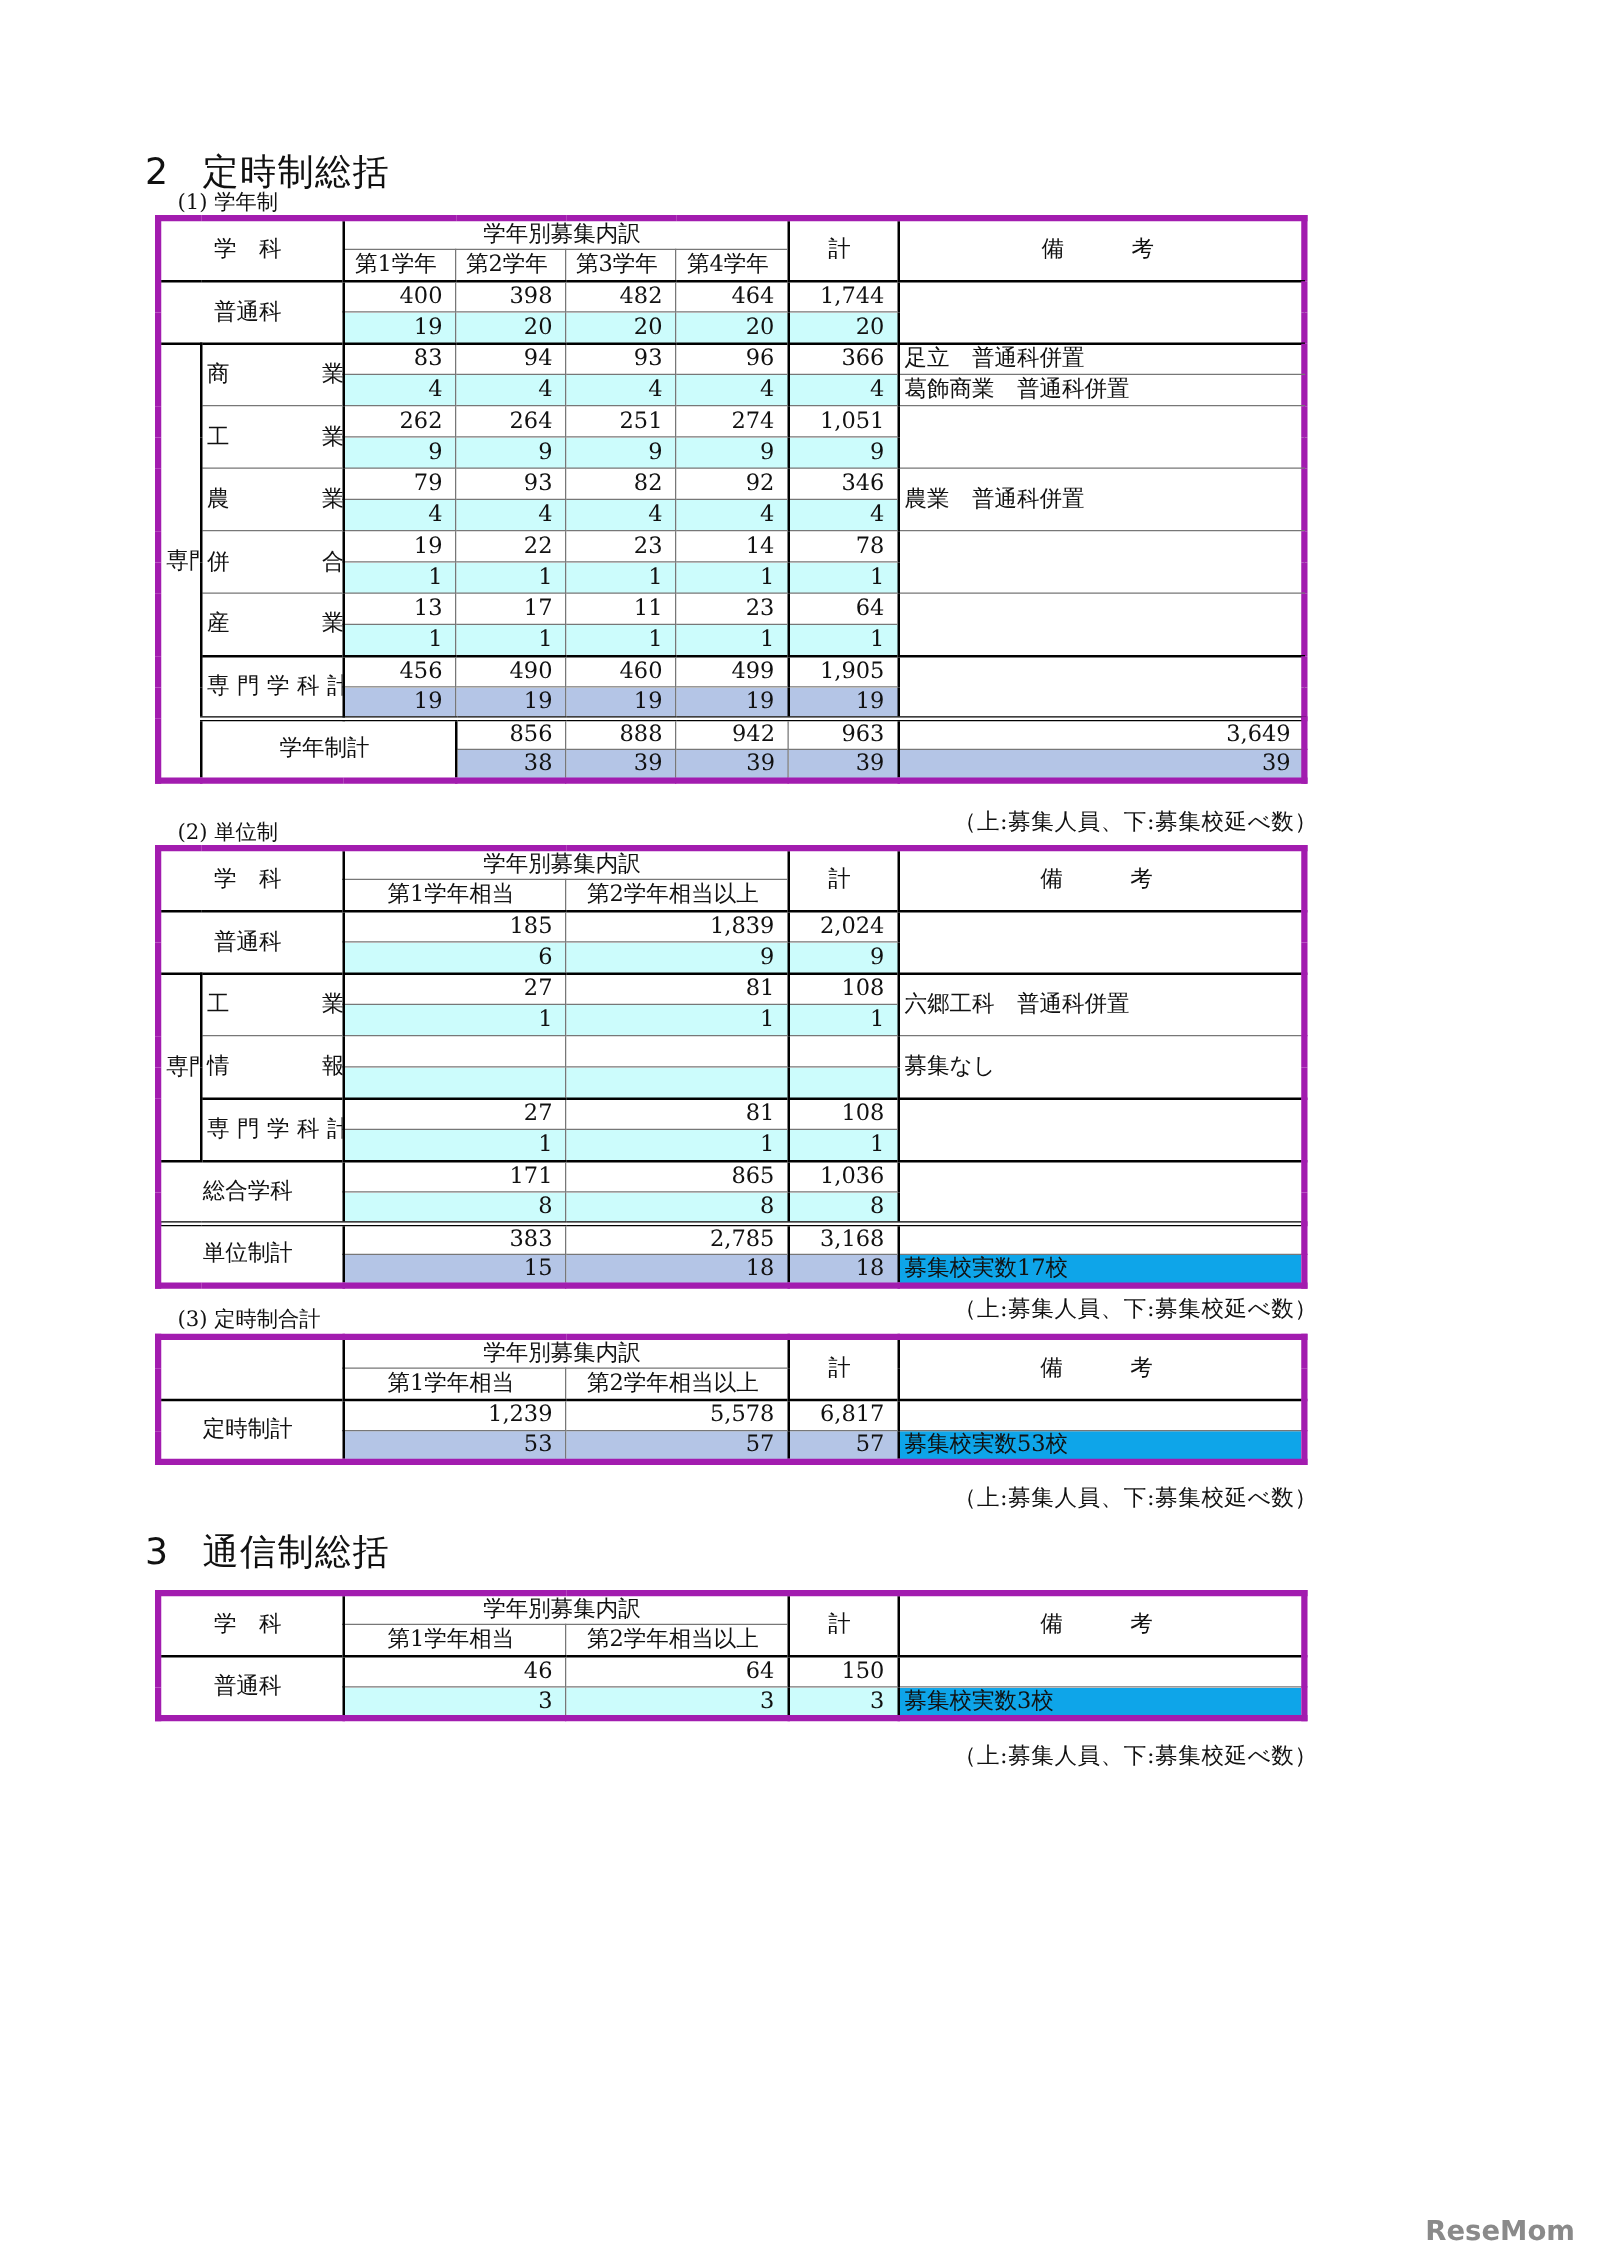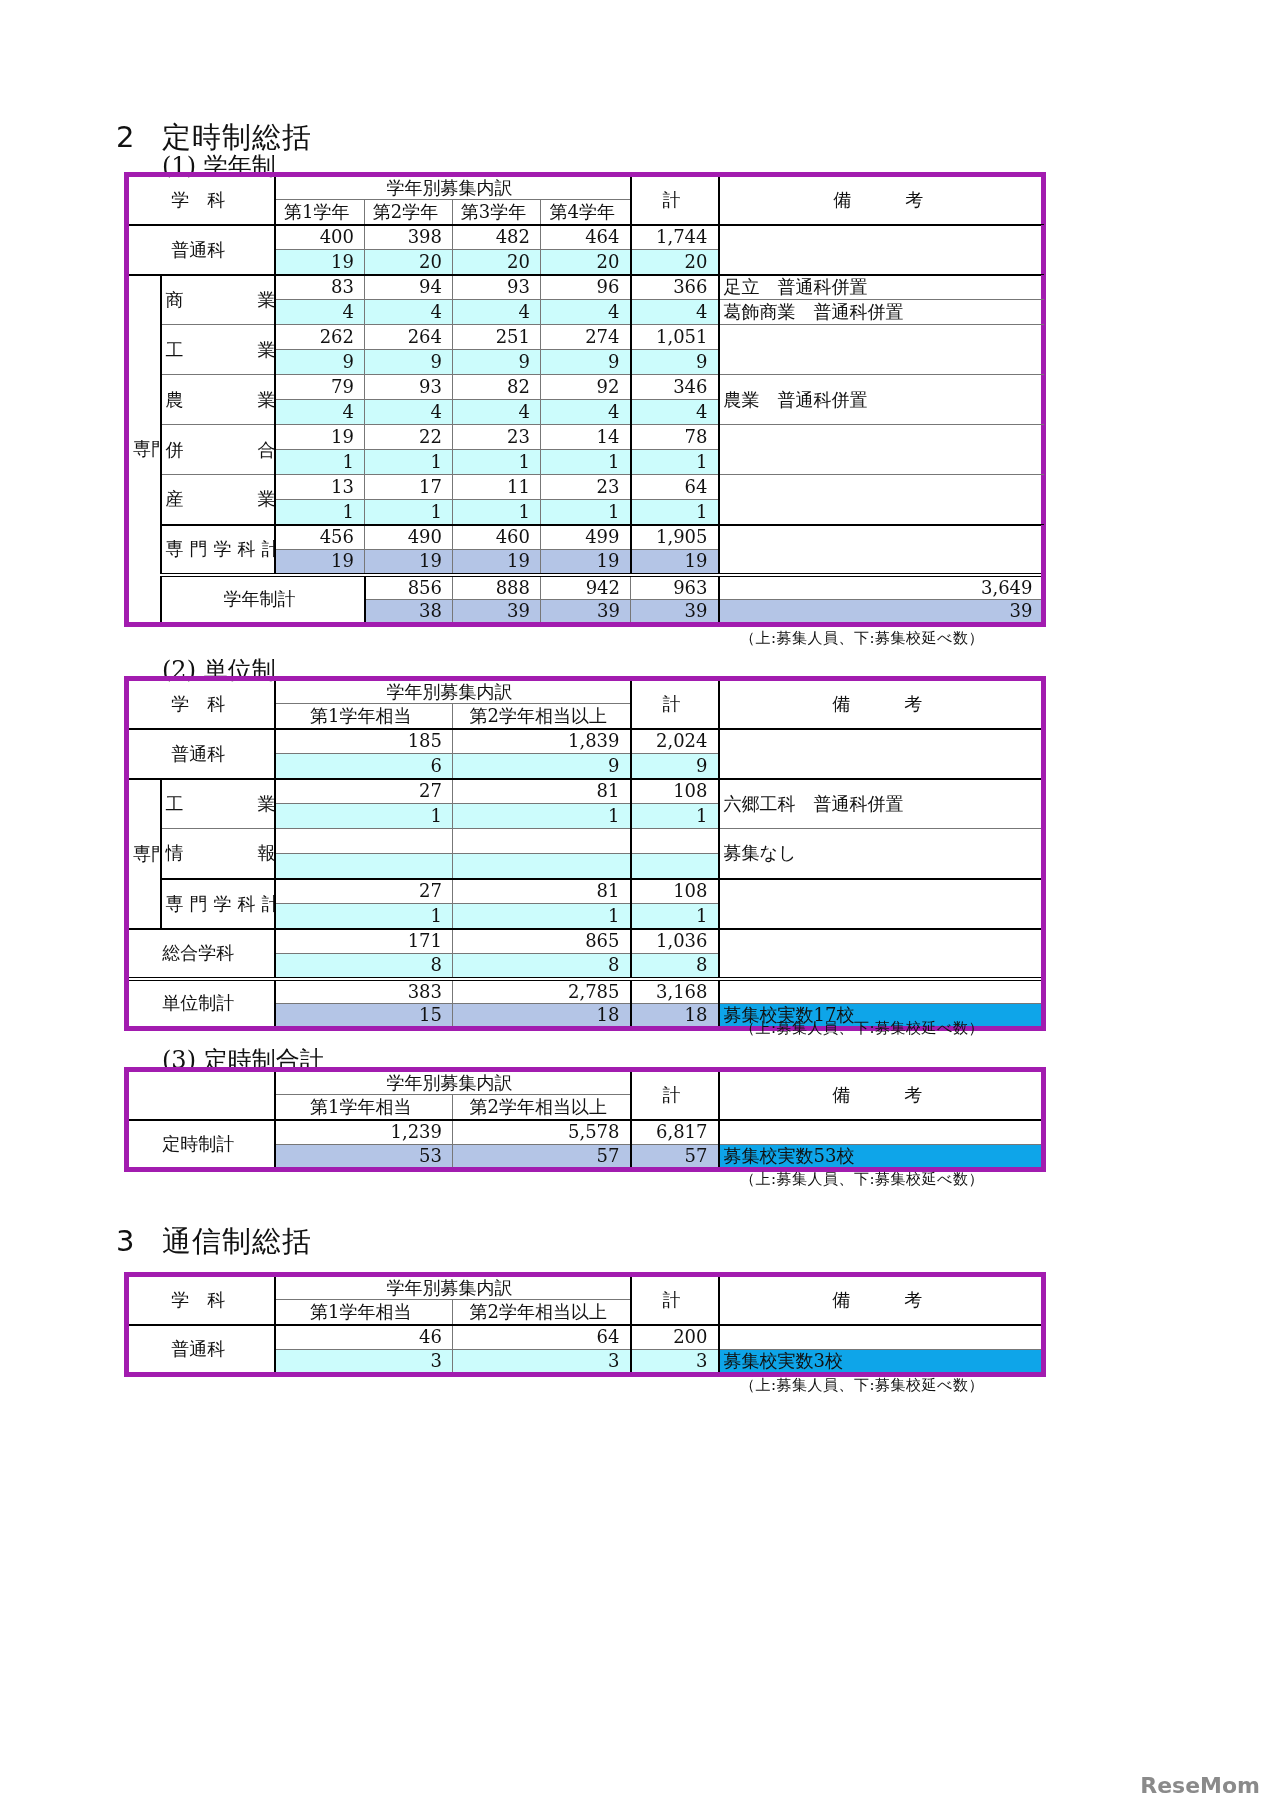--- a/index.html
+++ b/index.html
@@ -8,21 +8,21 @@
     font-family: "DejaVu Serif", "Liberation Serif", serif;
     color: #111;
   }
   .h2 {
     position: absolute; left: 116px; font-size: 29px;
     font-family: "DejaVu Sans", "Liberation Sans", sans-serif;
     letter-spacing: 1px;
   }
   .h2 .num { display: inline-block; width: 46px; }
   .h3 {
-    position: absolute; left: 162px; font-size: 24px;
+    position: absolute; left: 142px; font-size: 17px;
   }
   table.t {
     position: absolute; left: 124px; width: 917px;
     border-collapse: collapse; table-layout: fixed;
     border: 5px solid #a21caf; font-size: 18px;
   }
   table.t td {
     border: 1px solid #777; height: 25px; padding: 0 10px 0 4px;
     line-height: 22px; box-sizing: border-box; white-space: nowrap;
     overflow: hidden;
@@ -35,21 +35,21 @@
   td.vert { text-align: center; padding: 0; font-size: 18px; line-height: 24px; white-space: normal; }
   .cy { background: #ccfcfc; }
   .bl { background: #b4c5e6; }
   .yl { background: #0ea5e9; }
   .bt { border-top: 2px solid #000 !important; }
   .bd { border-top: 4px double #000 !important; }
   .brk { border-right: 2px solid #000 !important; }
   .blk { border-left: 2px solid #000 !important; }
   .note { white-space: nowrap; padding-left: 4px !important; text-align: left; }
   .legend {
-    position: absolute; left: 740px; font-size: 15px; letter-spacing: 0.5px;
+    position: absolute; left: 763px; font-size: 18px; letter-spacing: 0.5px; margin-top: 16px;
   }
   .logo {
     position: absolute; right: 20px; bottom: 12px;
     font-family: "DejaVu Sans", "Liberation Sans", sans-serif;
     font-weight: bold; font-size: 22px; color: #8a8a8a;
   }
 </style>
 </head>
 <body>
 
@@ -390,21 +390,21 @@
     <td class="c" rowspan="2">備　　　考</td>
   </tr>
   <tr>
     <td class="c">第1学年相当</td>
     <td class="c brk">第2学年相当以上</td>
   </tr>
   <tr>
     <td class="lbl bt brk" rowspan="2">普通科</td>
     <td class="num bt">46</td>
     <td class="num bt brk">64</td>
-    <td class="num bt brk">200</td>
+    <td class="num bt brk">150</td>
     <td class="note bt"></td>
   </tr>
   <tr>
     <td class="num cy">3</td>
     <td class="num cy brk">3</td>
     <td class="num cy brk">3</td>
     <td class="note yl">募集校実数3校</td>
   </tr>
 </tbody>
   </table>

